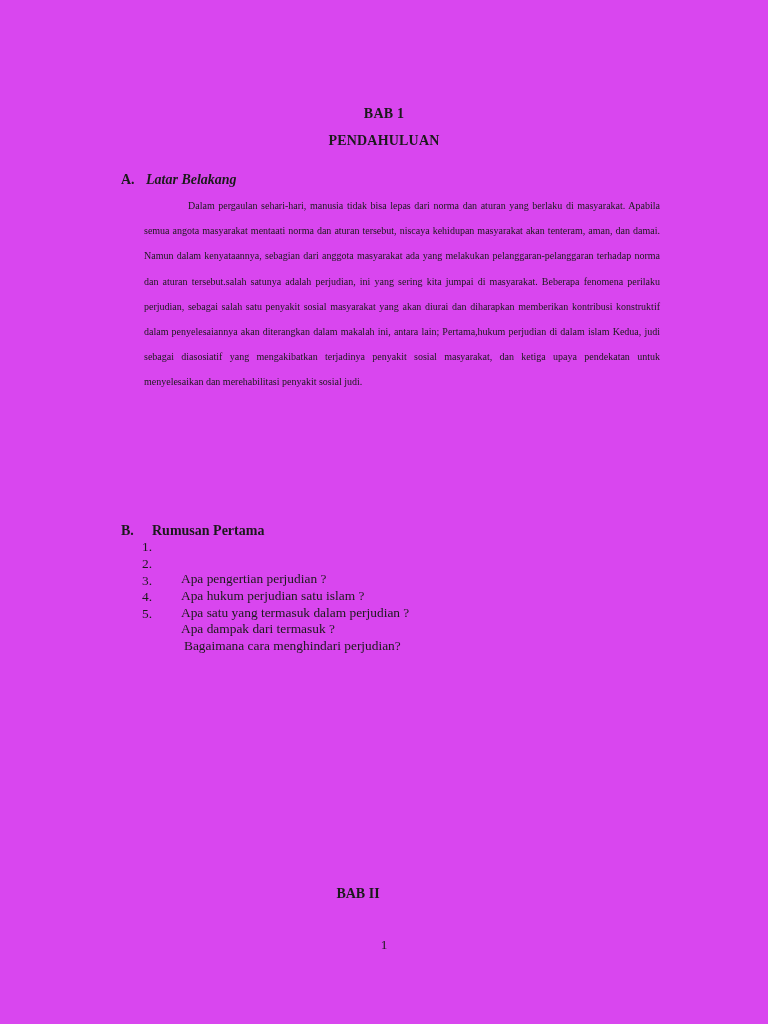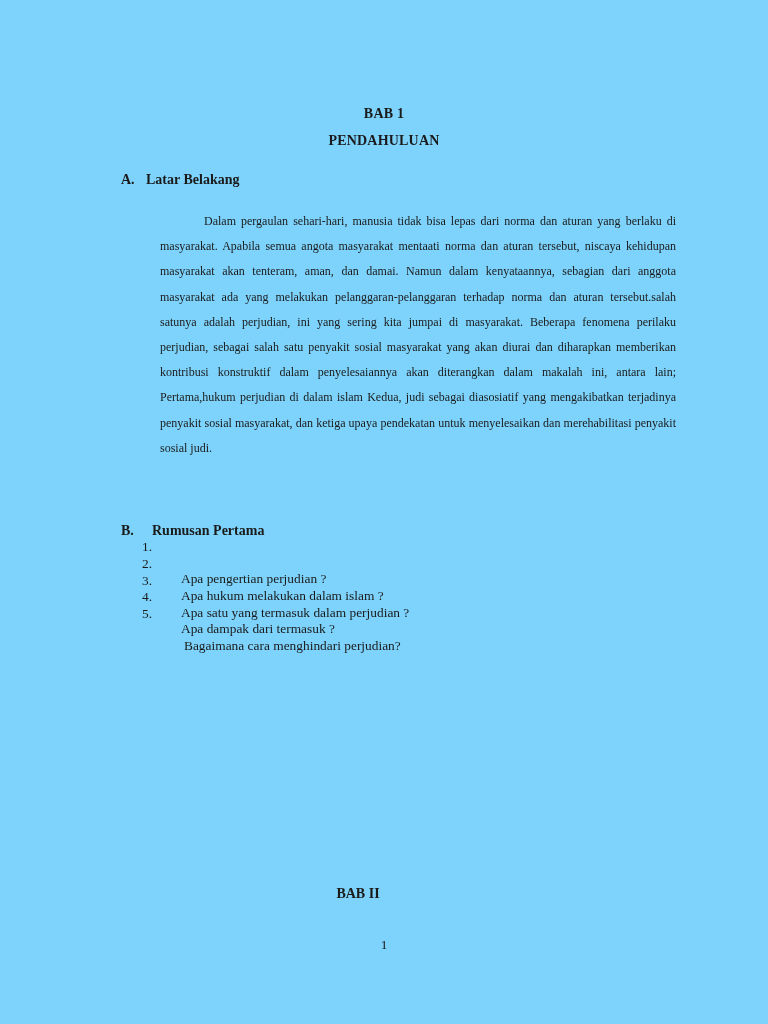--- a/index.html
+++ b/index.html
@@ -12,21 +12,21 @@
       height: 1024px;
       position: relative;
       overflow: hidden;
       font-family: "Liberation Serif", "DejaVu Serif", serif;
       color: #1a1a1a;
     }
     .page {
       position: absolute;
       left: 0; top: 0;
       width: 768px; height: 1024px;
-      background: #7dd3fc;
+      background: #d946ef;
     }
     .title {
       position: absolute;
       left: 0; width: 768px;
       text-align: center;
       font-weight: bold;
       font-size: 14px;
       line-height: 17px;
       letter-spacing: 0.2px;
     }
@@ -34,34 +34,34 @@
     .title.t2 { top: 132px; }
     .heading {
       position: absolute;
       font-weight: bold;
       font-size: 14px;
       line-height: 17px;
     }
     .heading .num { position: absolute; left: 0; top: 0; }
     .heading .txt { position: absolute; top: 0; white-space: nowrap; }
     .heading-a { left: 121px; top: 171px; }
-    .heading-a .txt { left: 25px; }
+    .heading-a .txt { left: 25px; font-style: italic; }
     .heading-b { left: 121px; top: 522px; }
     .heading-b .txt { left: 31px; }
 
     .paragraph {
       position: absolute;
       left: 144px;
       top: 193px;
       width: 516px;
-      font-size: 12px;
+      font-size: 10px;
       line-height: 25.2px;
       text-align: justify;
       text-indent: 44px;
-      margin: 16px;
+      margin: 0;
     }
     .list {
       position: absolute;
       left: 142px;
       top: 539px;
       margin: 0;
       padding: 0;
       list-style: none;
       font-size: 13.4px;
       line-height: 16.8px;
@@ -113,21 +113,21 @@
     <span class="txt">Rumusan Pertama</span>
   </div>
 
   <ol class="list">
     <li>
       <span class="n">1.</span>
       <span class="t">Apa pengertian perjudian ?</span>
     </li>
     <li>
       <span class="n">2.</span>
-      <span class="t">Apa hukum melakukan dalam islam ?</span>
+      <span class="t">Apa hukum perjudian satu islam ?</span>
     </li>
     <li>
       <span class="n">3.</span>
       <span class="t">Apa satu yang termasuk dalam perjudian ?</span>
     </li>
     <li>
       <span class="n">4.</span>
       <span class="t">Apa dampak dari termasuk ?</span>
     </li>
     <li class="wide">

